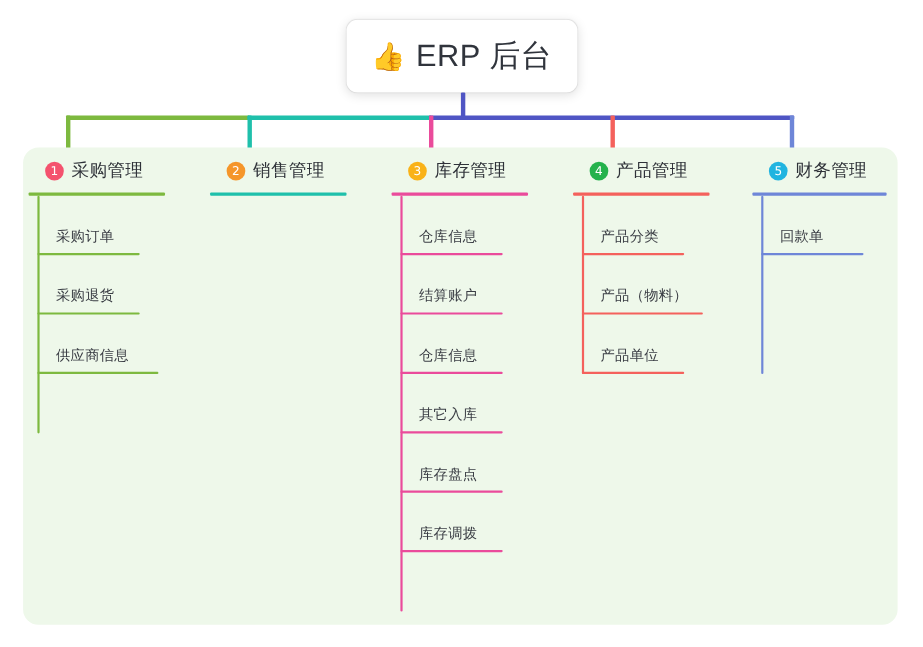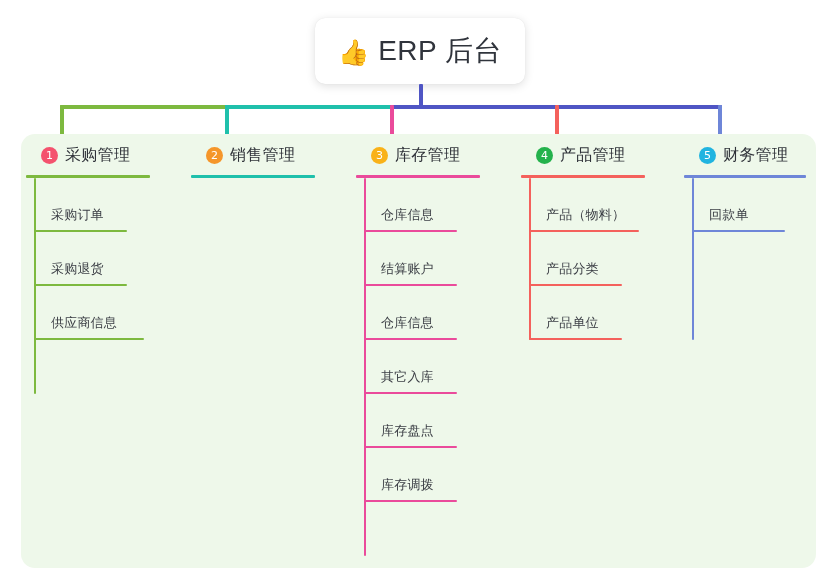--- a/index.html
+++ b/index.html
@@ -232,28 +232,28 @@
     </div>
     <div class="column" style="left: 500px; top: 8px;">
       <div class="col-head">
         <span class="badge" style="background: rgb(36, 178, 76);">4</span>
         <span class="col-title">产品管理</span>
       </div>
       <div class="head-rule" style="background: rgb(244, 97, 92); width: 124px;"></div>
       <div class="col-body">
         <div class="spine" style="background: rgb(244, 97, 92); height: 162px;"></div>
         <div class="leaf">
+          <span class="leaf-label">产品分类</span>
+          <div class="leaf-rule" style="background: rgb(244, 97, 92);"></div>
+        </div>
+        <div class="leaf">
           <span class="leaf-label">产品（物料）</span>
           <div class="leaf-rule" style="background: rgb(244, 97, 92); width: 110px;"></div>
         </div>
         <div class="leaf">
-          <span class="leaf-label">产品分类</span>
-          <div class="leaf-rule" style="background: rgb(244, 97, 92);"></div>
-        </div>
-        <div class="leaf">
           <span class="leaf-label">产品单位</span>
           <div class="leaf-rule" style="background: rgb(244, 97, 92);"></div>
         </div>
       </div>
     </div>
     <div class="column" style="left: 663px; top: 8px;">
       <div class="col-head">
         <span class="badge" style="background: rgb(33, 180, 224);">5</span>
         <span class="col-title">财务管理</span>
       </div>

